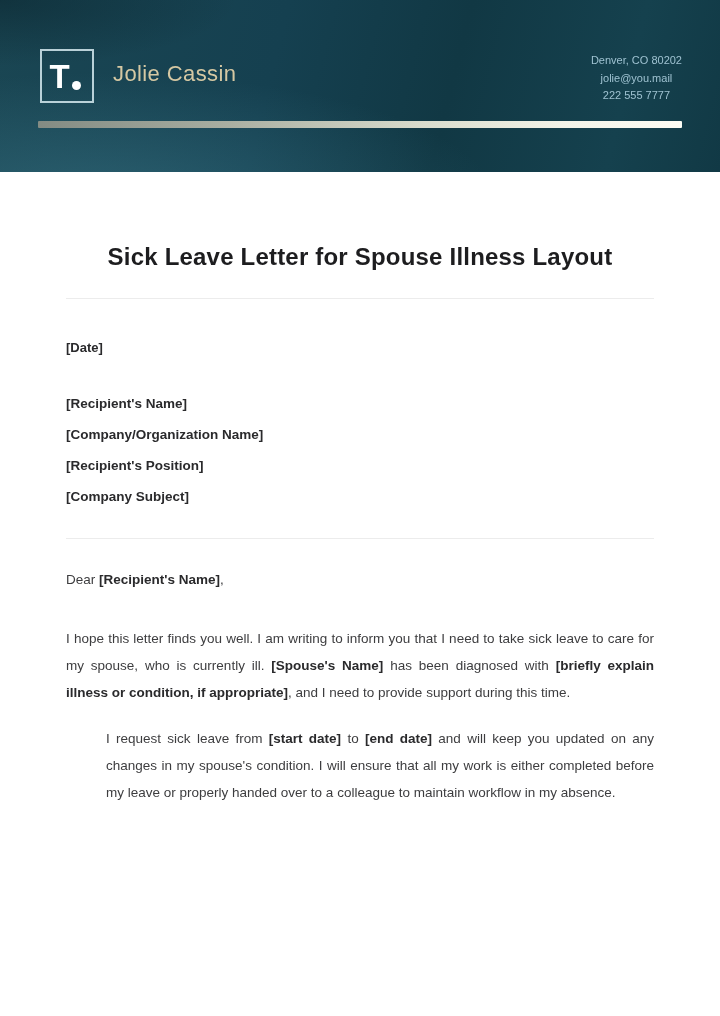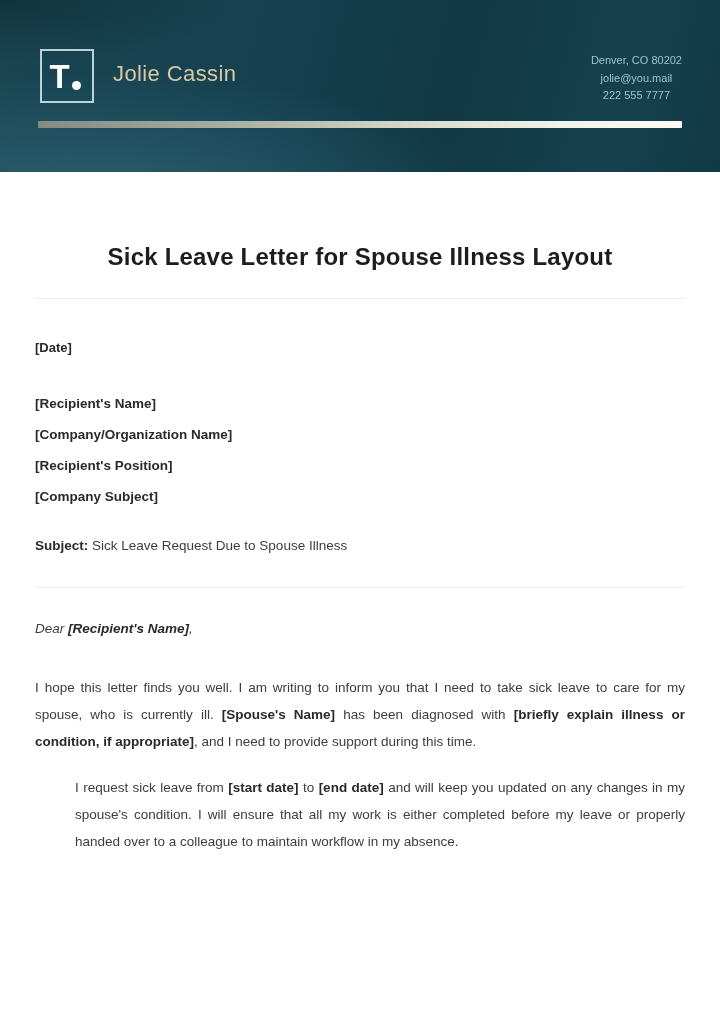--- a/index.html
+++ b/index.html
@@ -77,21 +77,21 @@
     left: 38px;
     top: 121px;
     width: 644px;
     height: 7px;
     border-radius: 1px;
     background: linear-gradient(90deg, #838b83 0%, #a9afa2 30%, #d9dccd 60%, #f3f4e9 82%, #fcfcf4 100%);
   }
 
   
   .letter-body {
-    padding: 0 35px;
+    padding: 0 66px;
     color: #3d3d3f;
   }
 
   .page-title {
     margin-top: 70px;
     text-align: center;
     font-size: 24px;
     line-height: 29px;
     font-weight: 700;
     color: #1d1d1f;
@@ -130,21 +130,20 @@
     line-height: 18px;
     color: #3d3d3f;
   }
   .subject-label { font-weight: 700; color: #2a2a2c; }
 
   .salutation {
     margin-top: 32px;
     font-size: 13.5px;
     line-height: 18px;
     color: #3d3d3f;
-    font-style: italic;
   }
   .salutation span[data-bold], .paragraph span[data-bold] { color: #2a2a2c; }
 
   .paragraph {
     margin-top: 36px;
     font-size: 13.5px;
     line-height: 27px;
     text-align: justify;
     color: #3d3d3f;
   }
@@ -180,23 +179,20 @@
 
     <div class="date-line">[Date]</div>
 
     <div class="recipient-block">
       <div class="recipient-line">[Recipient's Name]</div>
       <div class="recipient-line">[Company/Organization Name]</div>
       <div class="recipient-line">[Recipient's Position]</div>
       <div class="recipient-line">[Company Subject]</div>
     </div>
 
-    <div class="subject-line">
-      <span class="subject-label">Subject:</span><span> Sick Leave Request Due to Spouse Illness</span>
-    </div>
 
     <hr class="rule rule-subject">
 
     <div class="salutation"><span>Dear </span><span data-bold="" style="font-weight: 700;">[Recipient's Name]</span><span>,</span></div>
 
     <p class="paragraph"><span>I hope this letter finds you well. I am writing to inform you that I need to take sick leave to care for my spouse, who is currently ill. </span><span data-bold="" style="font-weight: 700;">[Spouse's Name]</span><span> has been diagnosed with </span><span data-bold="" style="font-weight: 700;">[briefly explain illness or condition, if appropriate]</span><span>, and I need to provide support during this time.</span></p>
 
     <p class="paragraph"><span>I request sick leave from </span><span data-bold="" style="font-weight: 700;">[start date]</span><span> to </span><span data-bold="" style="font-weight: 700;">[end date]</span><span> and will keep you updated on any changes in my spouse's condition. I will ensure that all my work is either completed before my leave or properly handed over to a colleague to maintain workflow in my absence.</span></p>
 
   </main>

